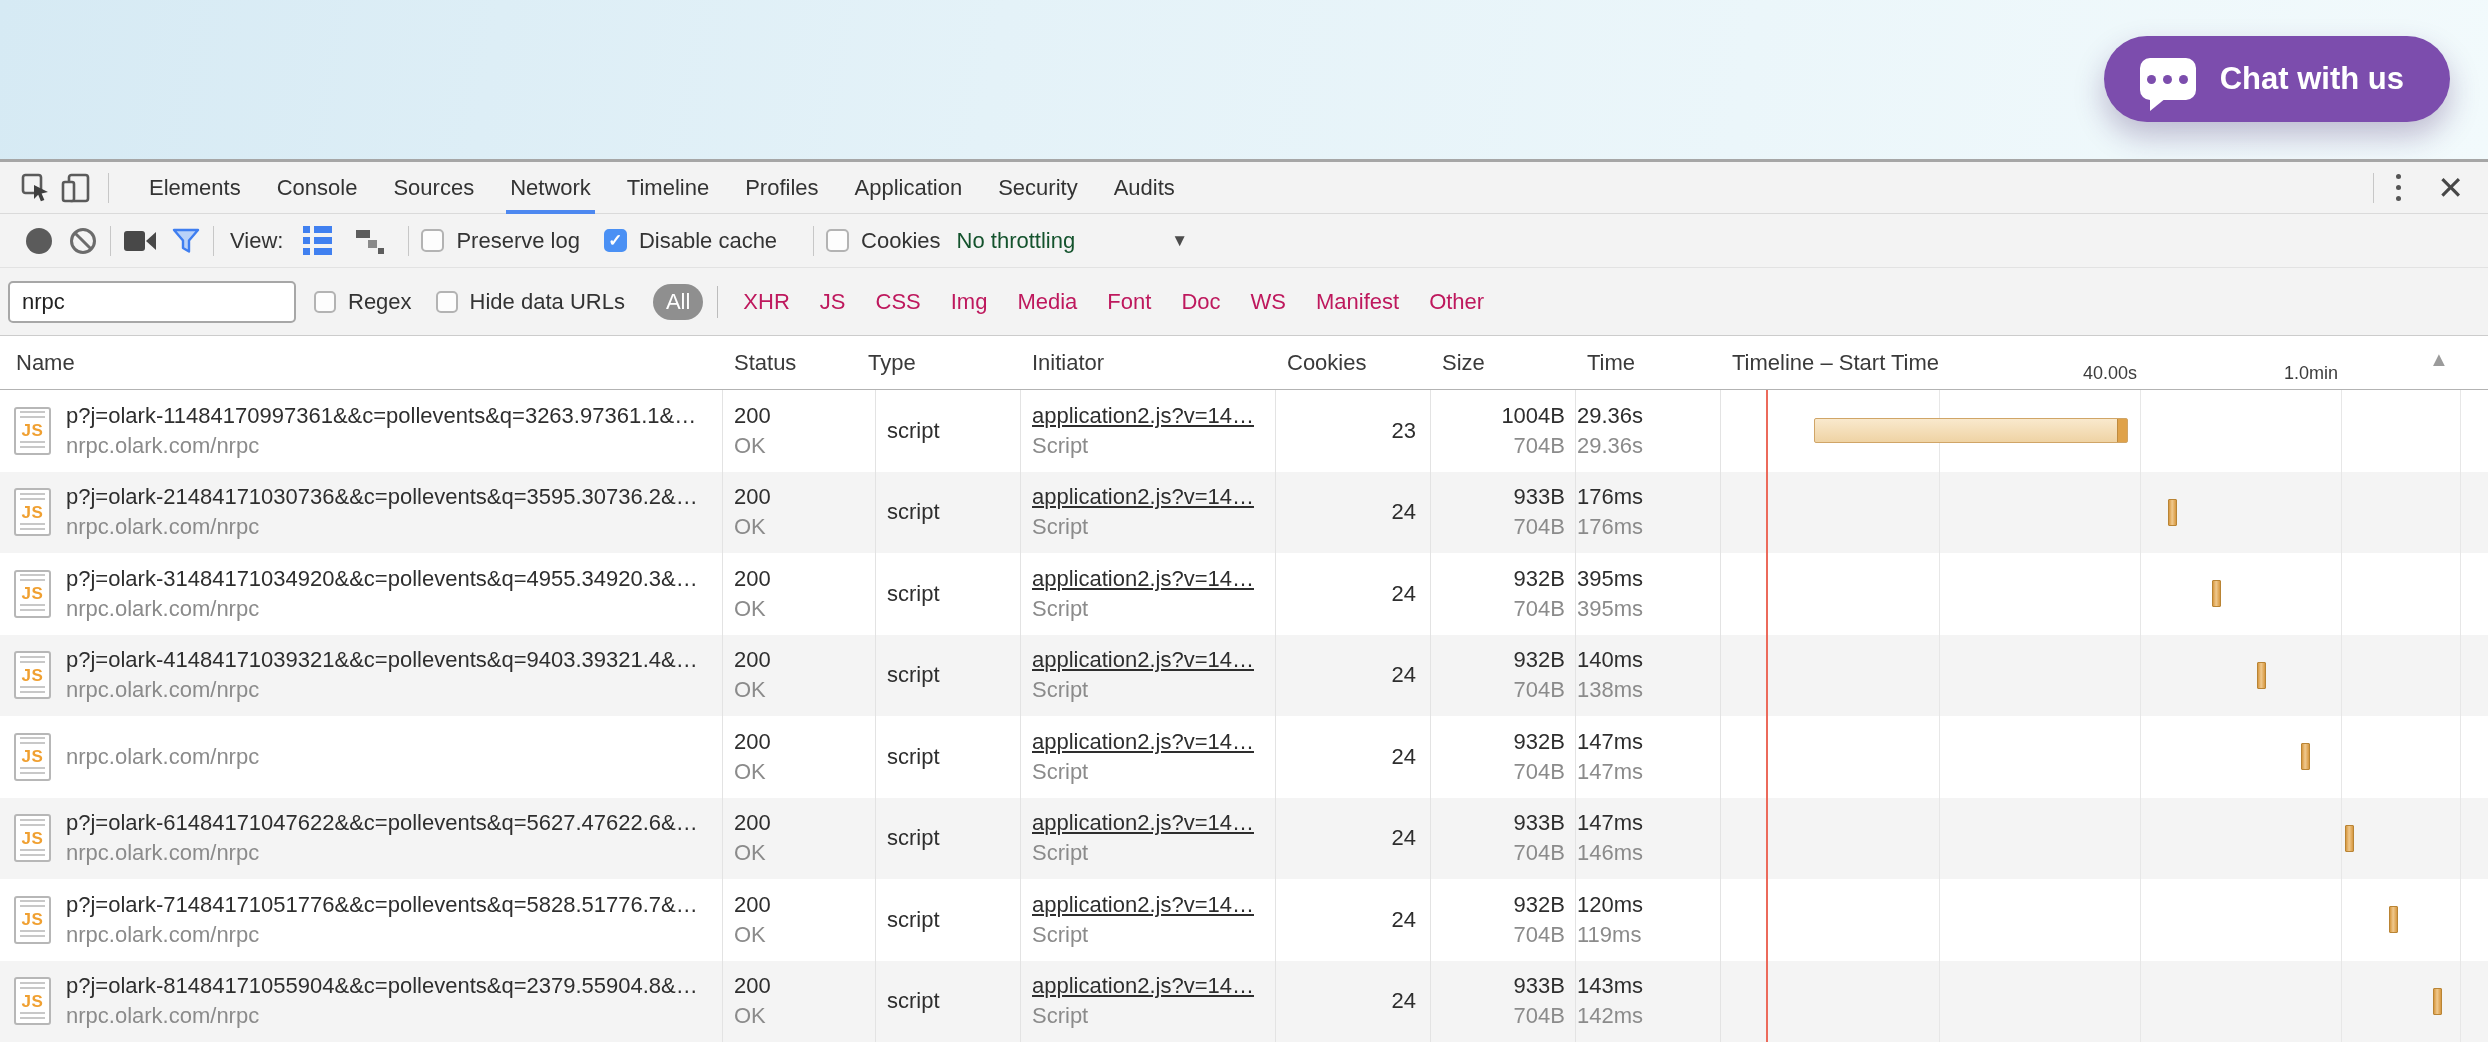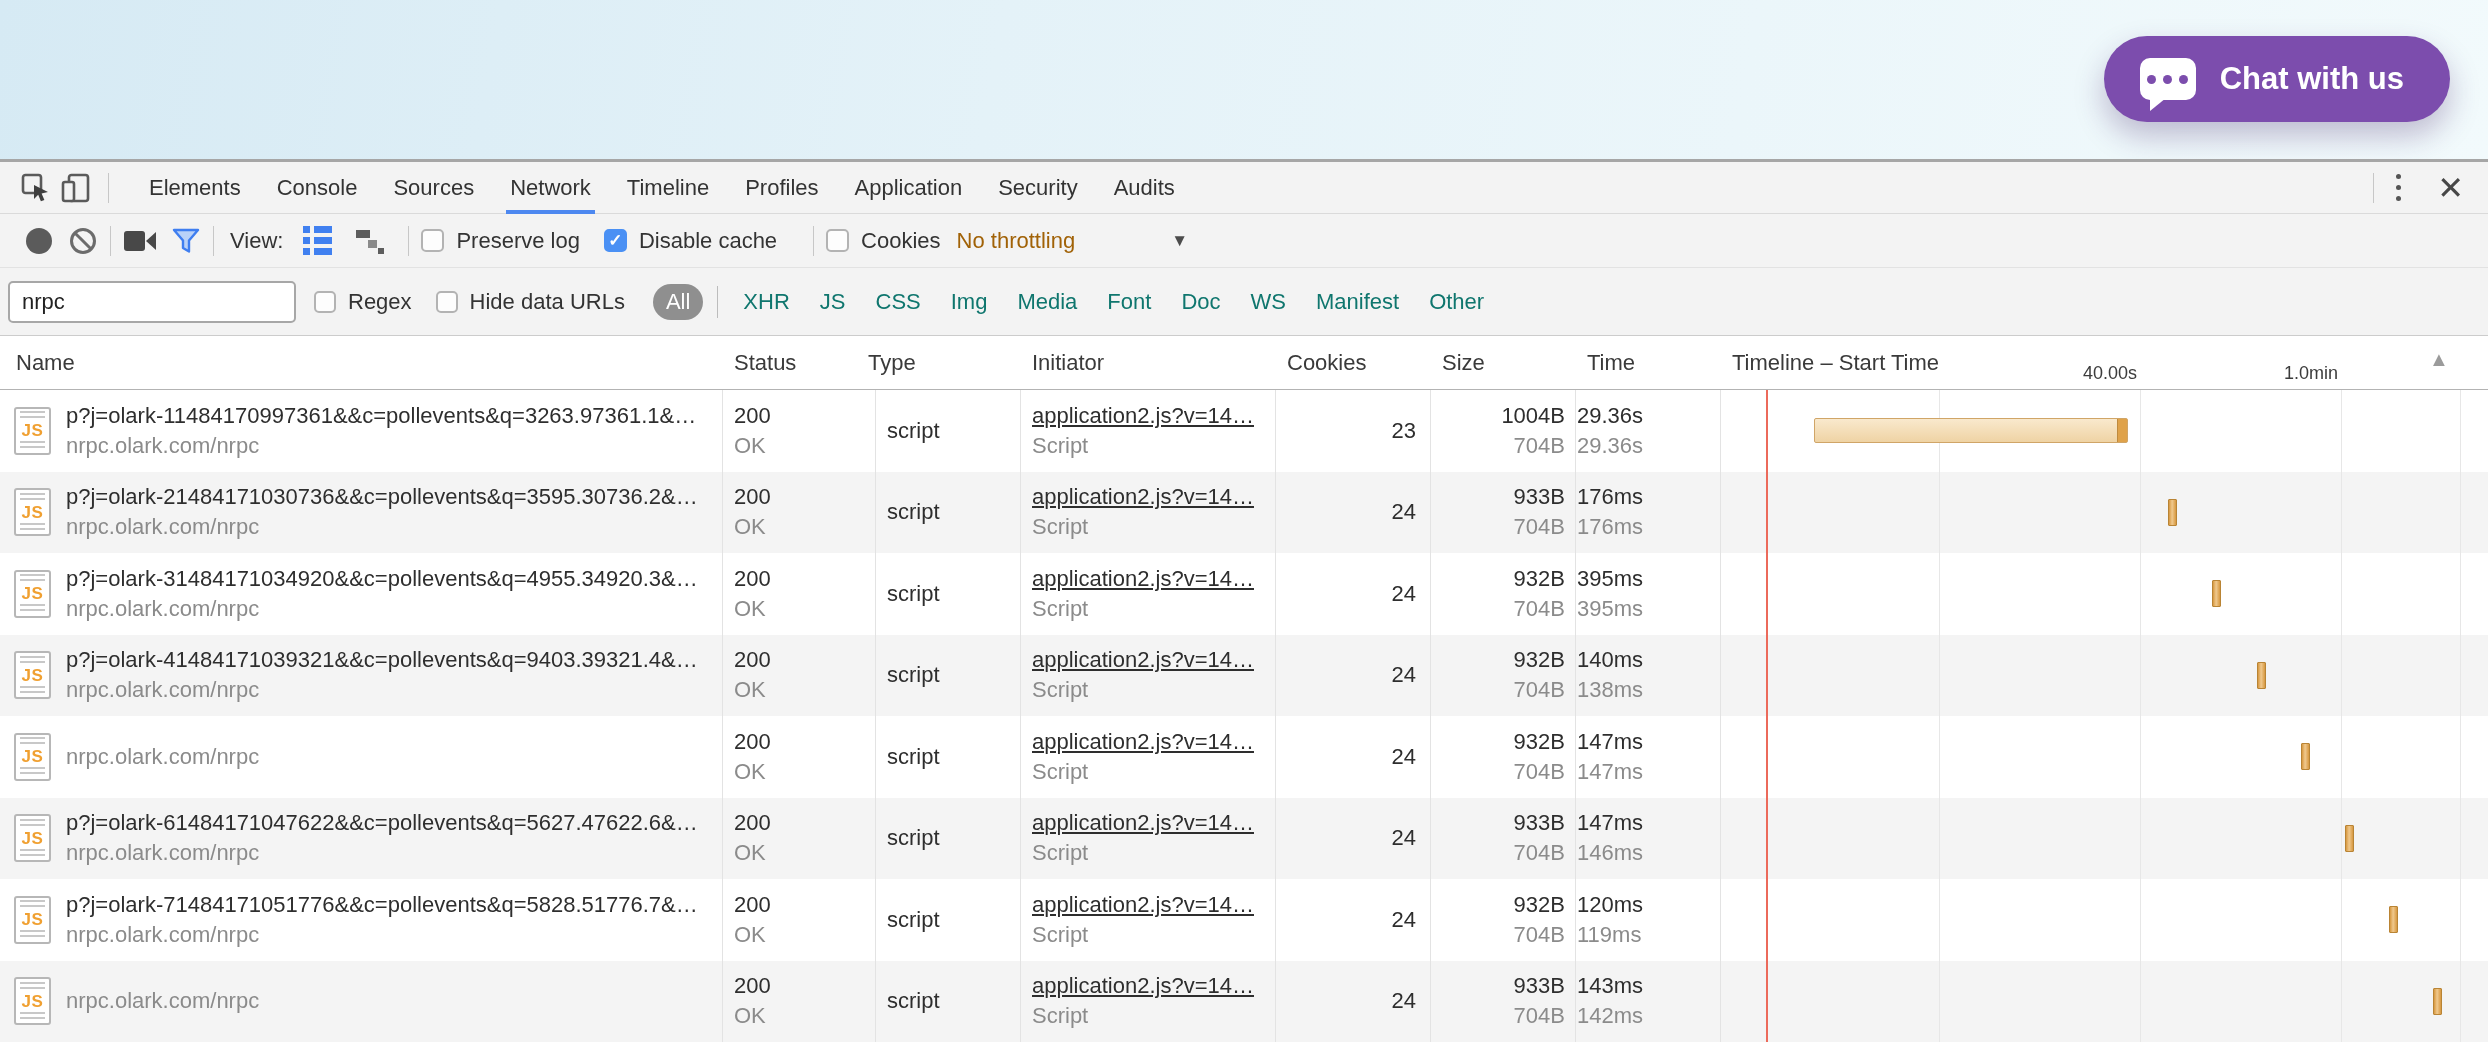--- a/index.html
+++ b/index.html
@@ -48,28 +48,28 @@
   .wf-icon { position:relative; width:30px; height:26px; margin:0 10px; cursor:pointer; }
   .wf-icon i { position:absolute; background:#5d5d5d; }
   .wf-icon .a { left:0; top:2px; width:14px; height:8px; }
   .wf-icon .b { left:12px; top:12px; width:9px; height:8px; background:#8a8a8a; }
   .wf-icon .c { left:22px; top:20px; width:6px; height:6px; }
   .cb { width:23px; height:23px; border:2px solid #b3b3b3; border-radius:5px; background:#fdfdfd;
     margin-right:12px; flex:0 0 auto; cursor:pointer; }
   .cb.checked { background:#4a90f4; border-color:#4a90f4; display:flex; align-items:center; justify-content:center;
     color:#fff; font-size:17px; font-weight:bold; }
   .cb-label { font-size:22px; color:#333; margin-right:24px; white-space:nowrap; }
-  .throttle { font-size:22px; color:#a16207; margin-left:16px; cursor:pointer; }
+  .throttle { font-size:22px; color:#14532d; margin-left:16px; cursor:pointer; }
   .dd-arrow { font-size:17px; color:#4c4c4c; margin-left:96px; cursor:pointer; }
 
   .filterbar { height:68px; display:flex; align-items:center; padding:0 8px; background:#f3f3f3;
     border-bottom:1px solid #cccccc; }
   .filter-input { width:288px; height:42px; border:2px solid #a7a7a7; border-radius:5px; background:#fff;
     font-family:inherit; font-size:22px; color:#222; padding:0 12px; margin-right:18px; outline:none; }
-  .pill { font-size:22px; color:#0f766e; margin:0 15px; cursor:pointer; white-space:nowrap; }
+  .pill { font-size:22px; color:#be185d; margin:0 15px; cursor:pointer; white-space:nowrap; }
   .pill.all { background:#8f8f8f; color:#fff; border-radius:24px; padding:5px 13px; margin:0 4px; }
   .pill-div { width:1px; height:32px; background:#bcbcbc; margin:0 10px; }
 
   
   .grid { position:absolute; left:0; top:174px; width:2488px; height:706px; background:#fff; }
   .ghead { position:relative; height:54px; border-bottom:1px solid #b3b3b3; background:#fff; z-index:4; }
   .h { position:absolute; top:50%; transform:translateY(-50%); font-size:22px; color:#3a3a3a; white-space:nowrap; }
   .tick { position:absolute; bottom:5px; font-size:18px; color:#3c3c3c; }
   .sort-arrow { position:absolute; left:2429px; top:12px; font-size:20px; color:#9b9b9b; cursor:pointer; }
 
@@ -490,20 +490,21 @@
             </div>
             <div class="bar-tick" style="left: 2389px;"></div>
           </div>
           <div class="row">
             <div class="js-icon">
               <i class="lines"></i>
               <b>JS</b>
               <i class="lines"></i>
             </div>
             <div class="cell c-name">
+              <span class="l1">p?j=olark-81484171055904&amp;&amp;c=pollevents&amp;q=2379.55904.8&amp;…</span>
               <span class="l2">nrpc.olark.com/nrpc</span>
             </div>
             <div class="cell c-status">
               <span class="l1">200</span>
               <span class="l2">OK</span>
             </div>
             <div class="cell c-type">
               <span class="l1">script</span>
             </div>
             <div class="cell c-init">

